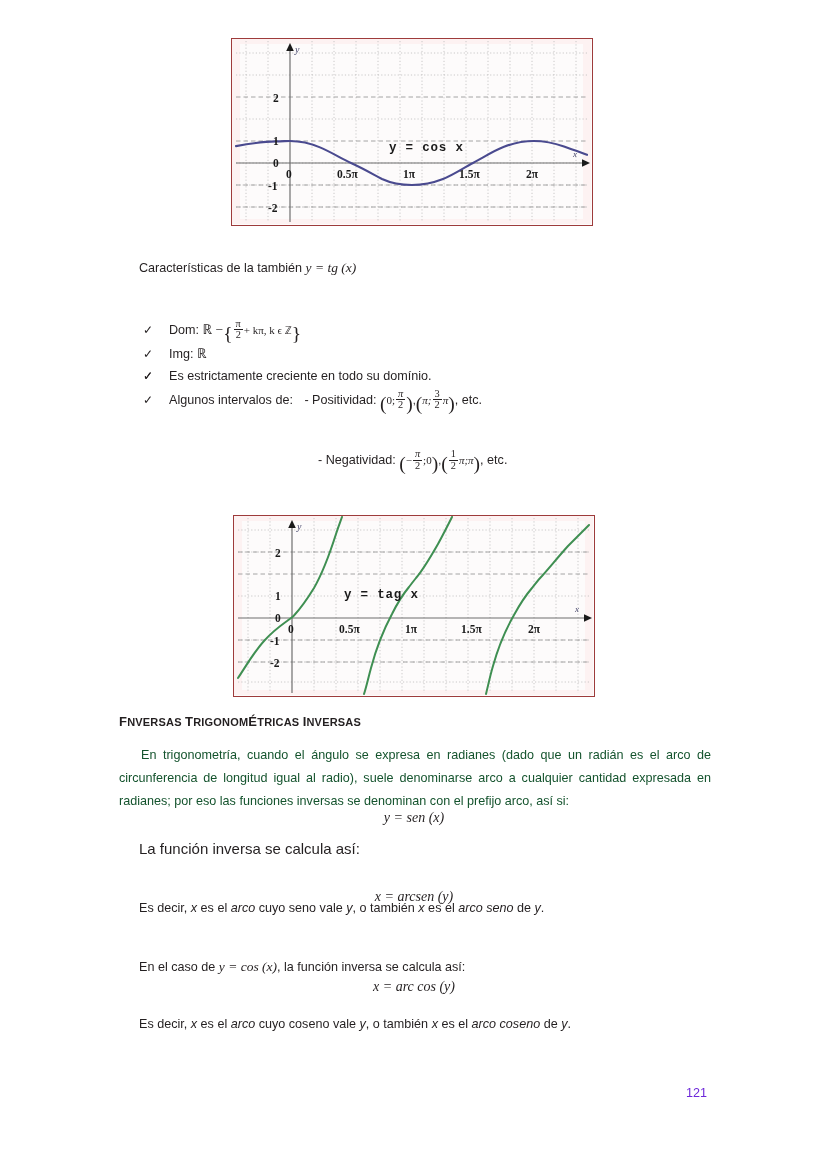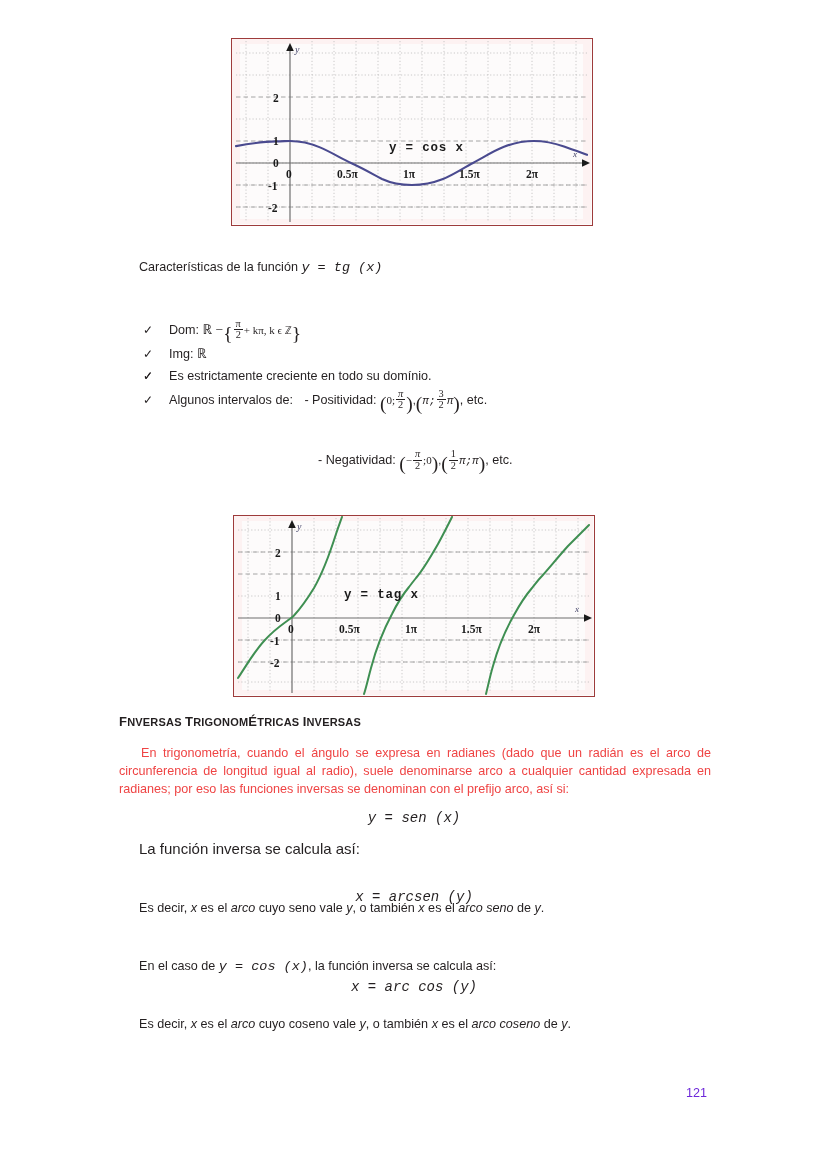--- a/index.html
+++ b/index.html
@@ -12,21 +12,21 @@
     height: 1171px;
     position: relative;
     font-family: "Liberation Sans", sans-serif;
     color: #231f20;
     overflow: hidden;
   }
 
   
   .abs { position: absolute; }
   .math {
-    font-family: Liberation Mono, monospace;
+    font-family: Liberation Serif, serif;
     font-style: italic;
   }
   .mathup {
     font-family: "Liberation Serif", serif;
     font-style: normal;
   }
   .it { font-style: italic; }
 
   
   .figure {
@@ -104,23 +104,23 @@
     font-weight: bold;
     font-size: 11px;
     letter-spacing: 0.2px;
   }
   #sec-heading .cap { font-size: 13px; }
 
   
   .para {
     position: absolute;
     font-size: 12.6px;
-    line-height: 18px;
+    line-height: 23px;
     text-align: justify;
-    color: #ef4444;
+    color: #14532d;
   }
   #para-intro {
     left: 119px;
     top: 744px;
     width: 592px;
     text-indent: 22px;
   }
   .eq-center {
     position: absolute;
     width: 828px;
@@ -229,21 +229,21 @@
     </g>
 
     <text x="63" y="14" font-family="'Liberation Serif', serif" font-style="italic" font-size="10" fill="#4a4a6f">y</text>
     <text x="341" y="118" font-family="'Liberation Serif', serif" font-style="italic" font-size="9" fill="#4a4a6f">x</text>
 
     <text x="157" y="112" font-family="'Liberation Mono', monospace" font-weight="bold" font-size="12.5" fill="#1a1a1a" letter-spacing="0.8">y = cos x</text>
   </svg>
 </div>
 
 <div class="abs" id="carac-line">
-  <span>Características de la función </span><span class="math" style="font-size:13.5px;">y = tg (x)</span>
+  <span>Características de la también </span><span class="math" style="font-size:13.5px;">y = tg (x)</span>
 </div>
 
 <div class="check-list">
 
   <div class="check-item" style="line-height:24px;">
     <span class="tick">✓</span>
     <span>Dom:</span>
     <span class="mathup" style="font-size:13.5px;">ℝ −</span><span class="bigparen">{</span><span class="frac"><span class="num">π</span><span class="den">2</span></span><span class="mathup" style="font-size:11px;margin-top:44px;">+ kπ, k ϵ ℤ</span><span class="bigparen">}</span>
   </div>
 

